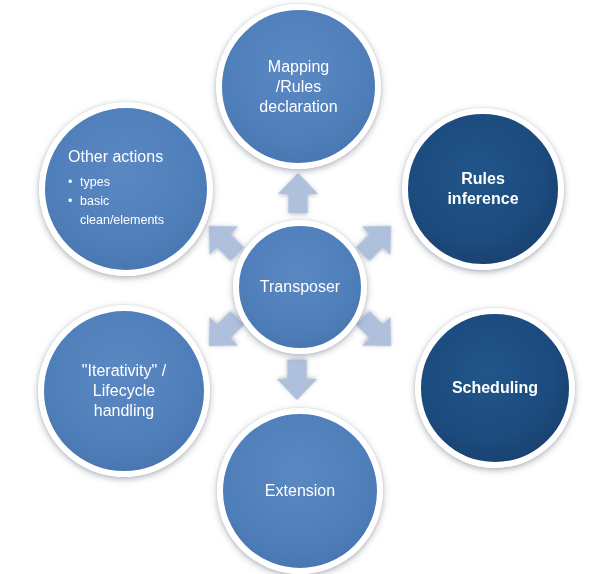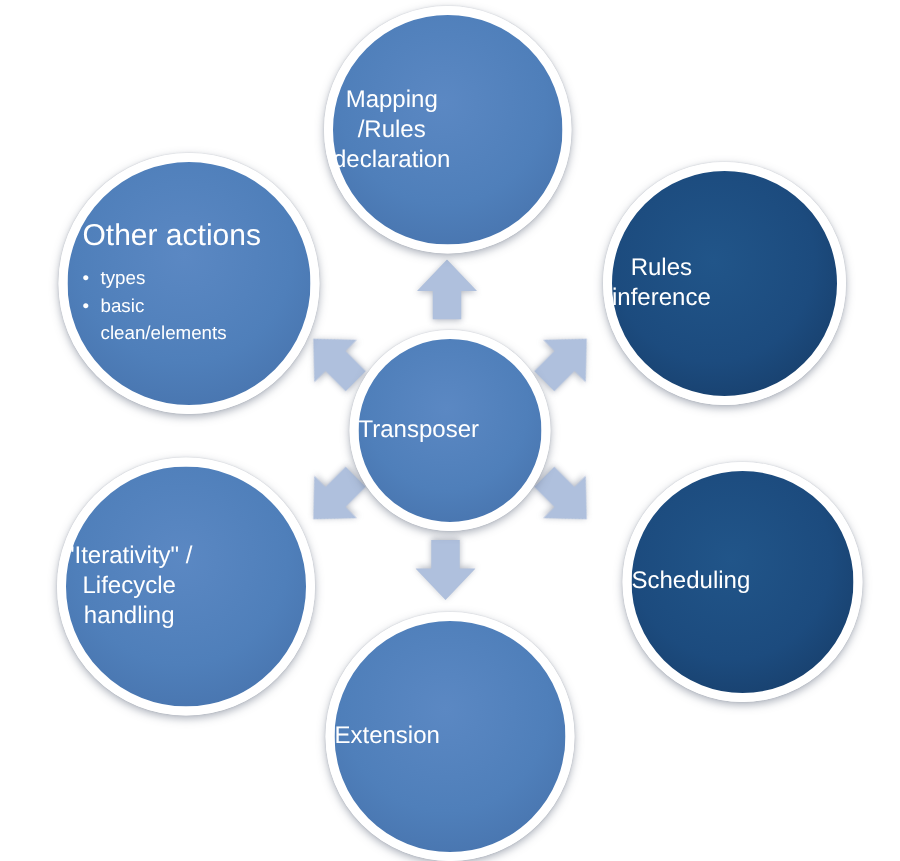--- a/index.html
+++ b/index.html
@@ -5,41 +5,42 @@
   html,body{margin:0;padding:0;background:#ffffff;}
   #canvas{
     position:relative;width:600px;height:574px;overflow:hidden;
     font-family:"Liberation Sans", sans-serif;
   }
   
   .node{
     position:absolute;box-sizing:border-box;border-radius:50%;
     border:6px solid #ffffff;
     box-shadow:0 2px 6px rgba(90,100,120,0.50), 0 0 1px rgba(90,100,120,0.35);
-    display:flex;align-items:center;
+    display:flex;align-items:center;justify-content:center;
     color:#ffffff;text-align:center;
   }
   .node-light{
     background:radial-gradient(circle at 48% 38%, #5b88c3 0%, #4f7fba 55%, #446ea7 100%);
   }
   .node-dark{
     background:radial-gradient(circle at 45% 40%, #215589 0%, #1c4b7e 55%, #153861 100%);
+    font-weight:bold;
   }
   .lbl{white-space:pre-line;font-size:16px;line-height:1.25;}
   .n-top     {left:216px;top:4px;  width:165px;height:165px;}
   .n-topleft {left:39px; top:102px;width:174px;height:174px;}
   .n-topright{left:402px;top:108px;width:162px;height:162px;}
   .n-center  {left:233px;top:220px;width:134px;height:134px;}
   .n-botleft {left:38px; top:305px;width:172px;height:172px;}
   .n-botright{left:415px;top:308px;width:160px;height:160px;}
   .n-bottom  {left:217px;top:408px;width:166px;height:166px;}
   
   .oa{display:flex;flex-direction:column;align-items:flex-start;text-align:left;
       width:126px;margin-left:10px;}
-  .oa-head{font-size:20px;margin-bottom:7px;}
+  .oa-head{font-size:16px;margin-bottom:7px;}
   .oa-list{list-style:none;margin:0;padding:0;font-size:12.5px;line-height:1.5;}
   .oa-list li{position:relative;padding-left:12px;max-width:100px;}
   .oa-list li::before{content:"\2022";position:absolute;left:0;top:0;}
   
   .arrow{position:absolute;width:40px;height:40px;
          filter:drop-shadow(0 1px 2px rgba(90,100,120,0.45));}
   .arrow svg{display:block;width:100%;height:100%;}
   .arrow polygon{fill:#afc0dd;}
   .a-up        {left:278px;top:173px;}
   .a-down      {left:277px;top:360px;transform:rotate(180deg);}

